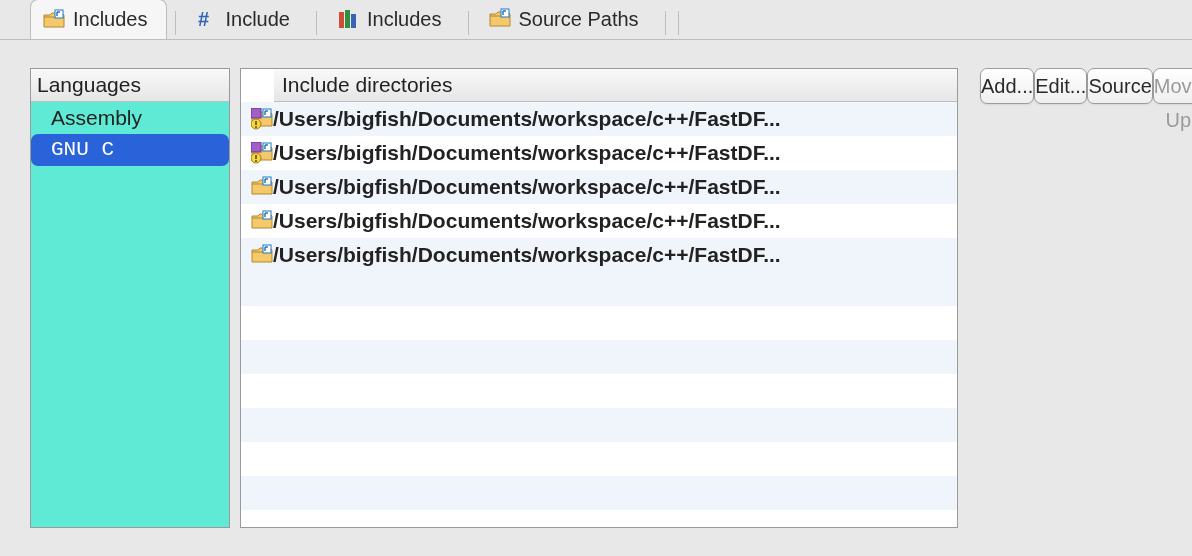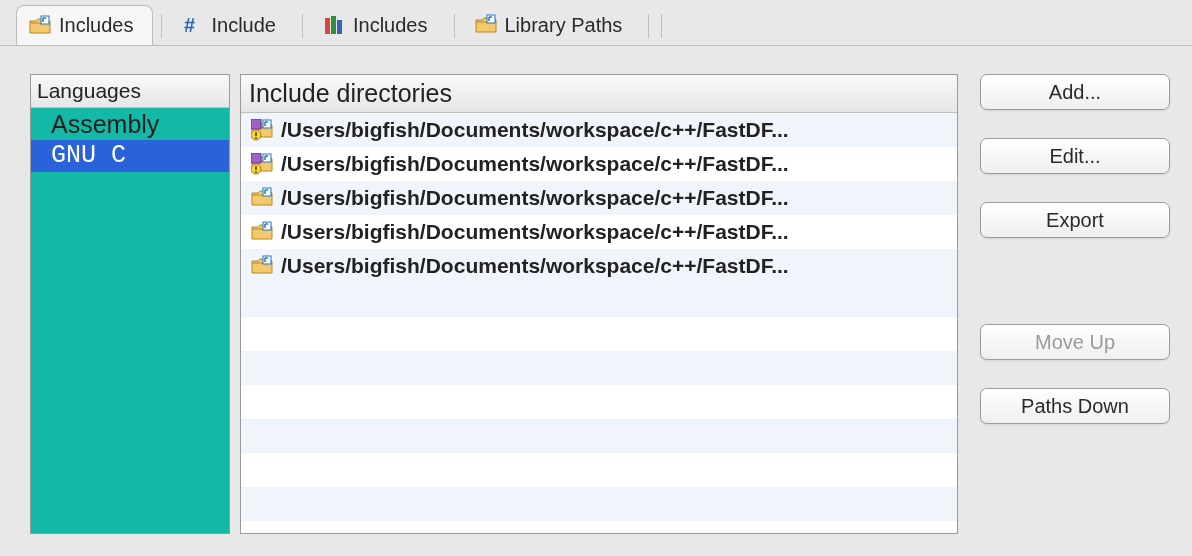--- a/index.html
+++ b/index.html
@@ -10,22 +10,22 @@
     width: 1192px;
     height: 556px;
     overflow: hidden;
     color: #222;
   }
 
   
   .tab-bar {
     display: flex;
     align-items: flex-end;
-    height: 46px;
-    padding: 6px 30px 0 16px;
+    height: 40px;
+    padding: 6px 30px 0 30px;
     background: #e8e8e8;
     border-bottom: 1px solid #bdbdbd;
     gap: 4px;
   }
   .tab {
     display: flex;
     align-items: center;
     gap: 8px;
     padding: 6px 18px 6px 12px;
     height: 40px;
@@ -56,64 +56,66 @@
     padding: 28px 14px 14px 30px;
     display: flex;
     height: calc(100% - 46px);
     gap: 10px;
   }
 
   
   .lang-panel {
     width: 200px;
     height: 460px;
-    background: #14b8a6;
+    background: #5eead4;
     border: 1px solid #9a9a9a;
     display: flex;
     flex-direction: column;
   }
   .lang-header {
     background: linear-gradient(#f9f9f9,#e6e6e6);
     border-bottom: 1px solid #bfbfbf;
     padding: 4px 6px;
     font-size: 21px;
   }
   .lang-body { flex: 1; overflow: hidden; }
   .lang-item {
     padding: 2px 20px;
-    font-size: 25px;
+    font-size: 21px;
     line-height: 28px;
     cursor: default;
+    border-radius: 7px;
   }
   .lang-item.selected {
     background: #2a62d9;
     color: #fff;
     font-family: Liberation Mono, monospace;
   }
 
   
   .dirs-panel {
     flex: 1;
     height: 460px;
     background: #fff;
     border: 1px solid #9a9a9a;
     display: flex;
     flex-direction: column;
   }
   .dirs-header {
     background: linear-gradient(#f9f9f9,#e6e6e6);
     border-bottom: 1px solid #bfbfbf;
     padding: 4px 8px;
-    font-size: 25px;
+    font-size: 21px;
+    margin-left: 33px;
   }
   .dirs-body { flex: 1; overflow: hidden; }
   .dir-row {
     display: flex;
     align-items: center;
-    gap: 8px;
+    gap: 0;
     padding: 4px 10px;
     font-size: 21px;
     font-weight: 600;
     height: 34px;
     overflow: hidden;
     white-space: nowrap;
     text-overflow: ellipsis;
     cursor: default;
   }
   .dir-row:nth-child(odd){ background: #f0f4fb; }
@@ -123,21 +125,21 @@
   }
   .stripe-fill .stripe:nth-child(odd){ background: #f0f4fb; }
   .stripe-fill .stripe:nth-child(even){ background: #ffffff; }
   .dir-text { overflow: hidden; text-overflow: ellipsis; flex:1;}
 
   
   .btn-col {
     width: 210px;
     padding: 0 8px 0 12px;
     display: flex;
-    flex-direction: column;
+    flex-direction: row;
   }
   .btn {
     height: 36px;
     background: linear-gradient(#ffffff,#efefef);
     border: 1px solid #9c9c9c;
     border-radius: 7px;
     font-size: 20px;
     color: #2a2a2a;
     text-align: center;
     line-height: 34px;
@@ -202,21 +204,21 @@
     <svg class="tab-icon" viewBox="0 0 22 22">
         <use href="#ic-books"></use>
       </svg>
     <span>Includes</span>
   </div>
   <span class="tab-sep"></span>
   <div class="tab">
     <svg class="tab-icon" viewBox="0 0 22 22">
         <use href="#ic-folder"></use>
       </svg>
-    <span>Library Paths</span>
+    <span>Source Paths</span>
   </div>
   <span class="tab-sep"></span>
   <span class="tab-sep"></span>
 </div>
 
 <div class="content">
 
   <div class="lang-panel">
     <div class="lang-header">Languages</div>
     <div class="lang-body" id="lang-body">
@@ -267,19 +269,19 @@
           <div class="stripe"></div>
           <div class="stripe"></div>
           <div class="stripe"></div>
         </div>
       </div>
   </div>
 
   <div class="btn-col">
     <div class="btn">Add...</div>
     <div class="btn">Edit...</div>
-    <div class="btn">Export</div>
+    <div class="btn">Source</div>
     <div class="gap-big"></div>
     <div class="btn disabled" id="move-up-btn">Move Up</div>
     <div class="btn">Paths Down</div>
   </div>
 
 </div>
 
 </body></html>

